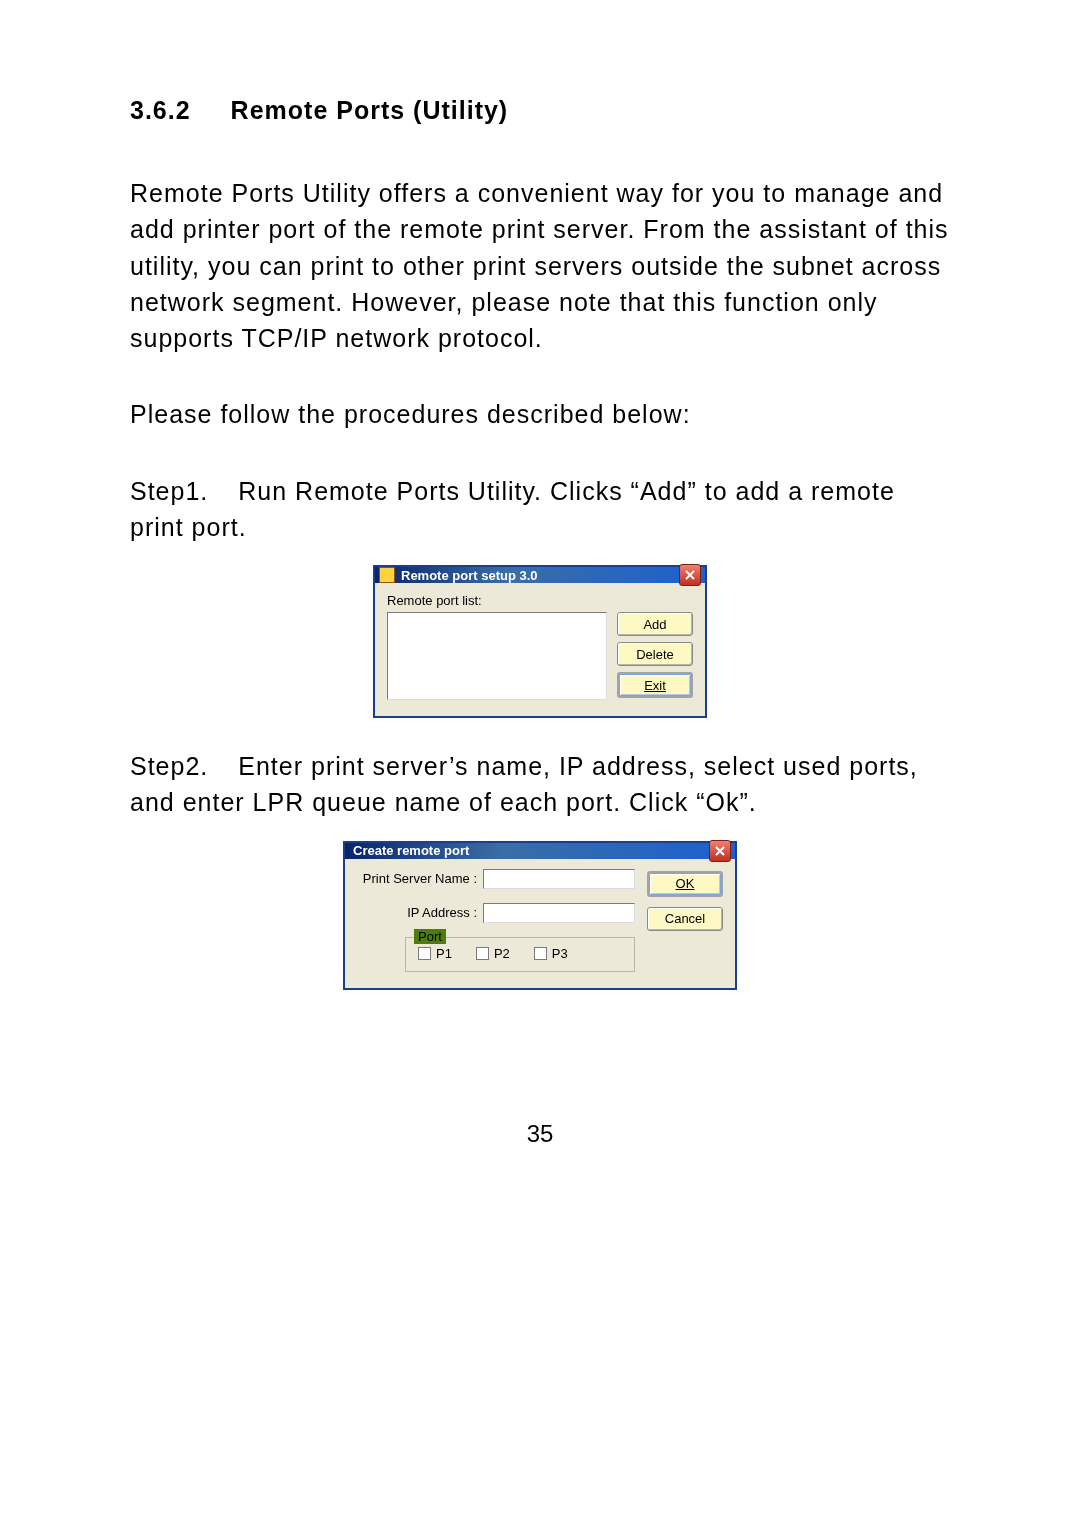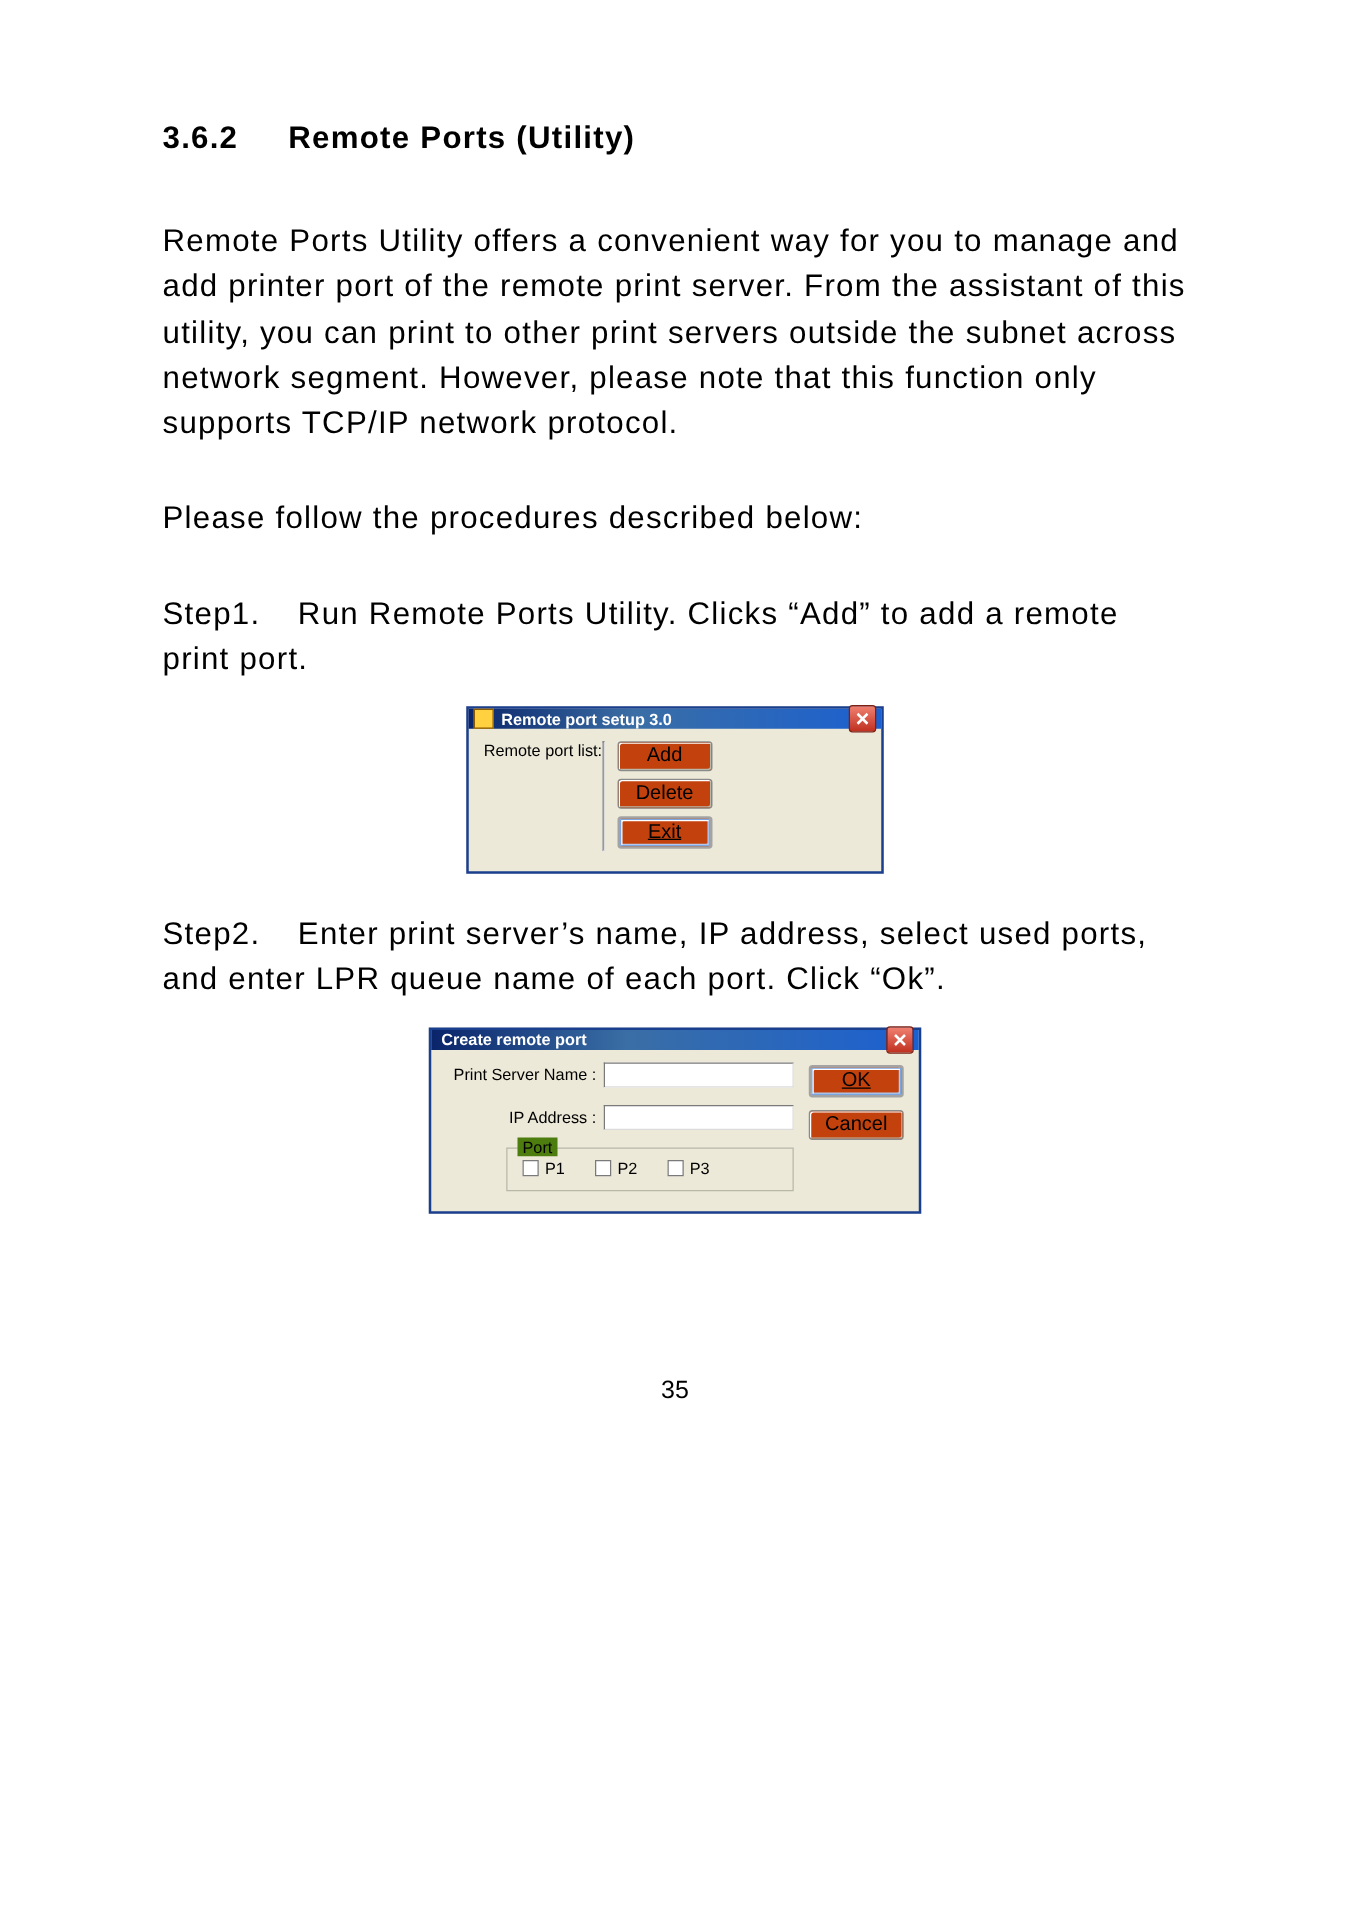--- a/index.html
+++ b/index.html
@@ -85,21 +85,21 @@
     justify-content: center;
     font-weight: bold;
     font-size: 14px;
     line-height: 1;
   }
   .dialog-body {
     padding: 10px 12px 16px 12px;
   }
   .d1-body {
     display: flex;
-    flex-direction: row;
+    flex-direction: column;
   }
   .d1-label {
     margin-bottom: 4px;
   }
   .d1-row {
     display: flex;
     gap: 10px;
   }
   .listbox {
     flex: 1;
@@ -110,24 +110,24 @@
     border-bottom-color: #dcdcdc;
   }
   .btn-col {
     display: flex;
     flex-direction: column;
     gap: 6px;
     width: 76px;
   }
   .win-btn {
     height: 22px;
-    background: #c2410c;
+    background: #fef9c3;
     border: 1px solid #8a8a8a;
     border-radius: 3px;
-    font-size: 16px;
+    font-size: 13px;
     display: flex;
     align-items: center;
     justify-content: center;
     box-shadow: inset 1px 1px 0 #fff, inset -1px -1px 0 #b8b8a8;
   }
   .win-btn.default {
     border: 2px solid #a3a3a3;
     box-shadow: 0 0 0 1px #7aa5e0 inset, inset 2px 2px 0 #fff, inset -2px -2px 0 #b8c8e8;
     text-decoration: underline;
   }
@@ -191,21 +191,21 @@
   .checkbox {
     width: 13px;
     height: 13px;
     background: #ffffff;
     border: 1px solid #7a7a7a;
     box-sizing: border-box;
   }
 
   .page-number {
     text-align: center;
-    font-size: 20px;
+    font-size: 24px;
     margin-top: 130px;
   }
 </style>
 </head>
 <body>
 
 <div class="page">
 
   <div class="section-heading">
     <span class="section-number">3.6.2</span><span>Remote Ports (Utility)</span>

